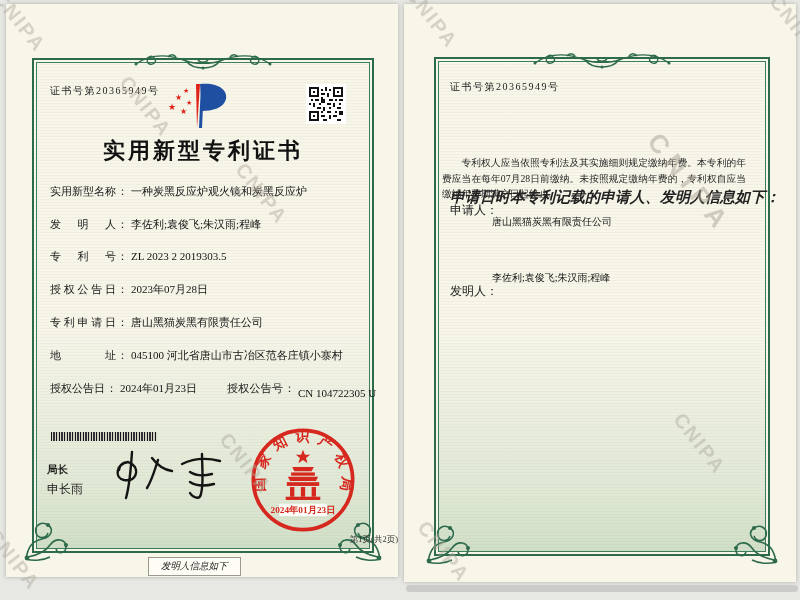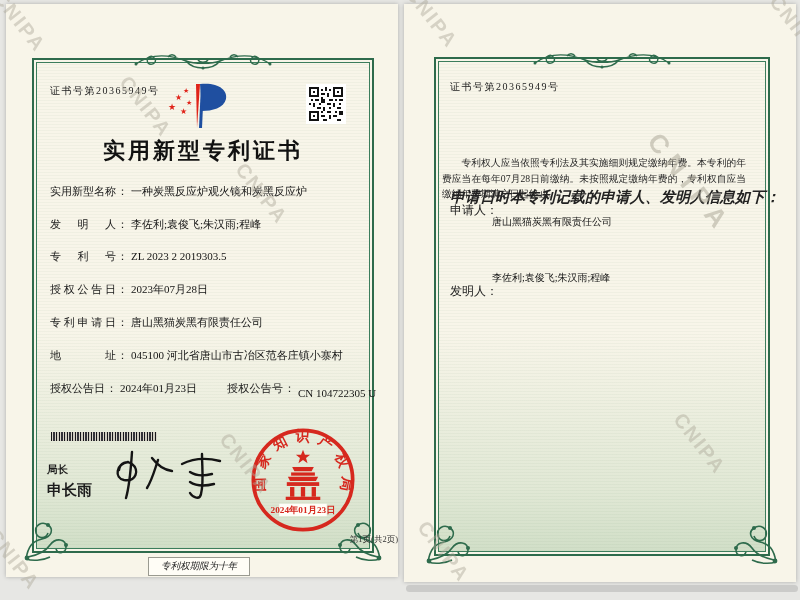--- a/index.html
+++ b/index.html
@@ -27,21 +27,21 @@
   .flabel{display:inline-block;width:66px;text-align:justify;text-align-last:justify;color:#1a1a1a;}
   .fcolon{margin:0 3px 0 1px;}
   .fvalue{color:#151515;margin-top:6px;}
   .fpair2{margin-left:30px;display:inline-flex;align-items:flex-start;}
   .legal{position:absolute;left:44px;right:28px;top:334px;font-size:9.8px;line-height:1.5;
          font-style:italic;text-align:justify;color:#262626;}
   .legal p{margin:0 0 3px 0;text-indent:2em;}
   .barcode{position:absolute;left:45px;top:428px;width:106px;height:9px;
     background:repeating-linear-gradient(90deg,#16161a 0 1px,#d8d5c8 1px 2px,#33333a 2px 4px,#d8d5c8 4px 5px,#16161a 5px 6px,#cfccc0 6px 8px);}
   .sig-title{position:absolute;left:41px;top:459px;font-size:10.5px;font-weight:700;}
-  .sig-name{position:absolute;left:41px;top:477px;font-size:15px;font-weight:700;}
+  .sig-name{position:absolute;left:41px;top:477px;font-size:12px;font-weight:400;}
   .signature{position:absolute;left:100px;top:442px;}
   .seal{position:absolute;left:243px;top:422px;}
   .pfooter{position:absolute;left:0;right:0;text-align:right;font-size:8.5px;color:#333;}
   #page1 .pfooter{top:530px;}
   #page2 .pfooter{top:528px;}
   .note-box{position:absolute;left:142px;top:553px;background:#fffdf6;border:1px solid #9a9a90;
     padding:2px 12px;font-size:9.5px;font-style:italic;color:#222;}
   .qr{position:absolute;left:300px;top:80px;width:40px;height:40px;background:#fff;}
   .logo{position:absolute;left:160px;top:76px;}
   .p2para{position:absolute;left:38px;right:50px;top:151px;font-size:9.7px;line-height:1.6;
@@ -212,21 +212,21 @@
       <rect x="38" y="56.5" width="4" height="9"></rect>
         <rect x="48" y="56.5" width="4" height="9"></rect>
         <rect x="58" y="56.5" width="4" height="9"></rect>
       <rect x="34" y="65.5" width="32" height="3"></rect>
     </g>
     <rect x="28" y="72" width="44" height="11.5" fill="#fffef8"></rect>
     <text x="50" y="81" text-anchor="middle" font-size="8.6" font-weight="bold" fill="#d6281e" font-family="Liberation Serif, serif">2024年01月23日</text>
   </svg>
 
   <div class="pfooter">第1页(共2页)</div>
-  <div class="note-box">专利权期限为十年</div>
+  <div class="note-box">发明人信息如下</div>
 </div>
 
 <div class="page" id="page2">
   <div class="frame" id="frame2">
     <div class="frame-fill"></div>
     <svg class="ornament-top" width="150" height="22" viewBox="0 0 150 22">
       <g stroke="#2e6b4c" fill="none" stroke-width="1.4">
         <path d="M8 14 C22 4 40 4 58 11 C66 14 84 14 92 11 C110 4 128 4 142 14"></path>
         <path d="M20 13 c-3 -6 4 -9 7 -4 c2 4 -4 7 -7 4 M130 13 c3 -6 -4 -9 -7 -4 c-2 4 4 7 7 4"></path>
         <path d="M58 11 c4 5 10 7 17 7 c7 0 13 -2 17 -7 M70 10 c2 3 8 3 10 0"></path>

